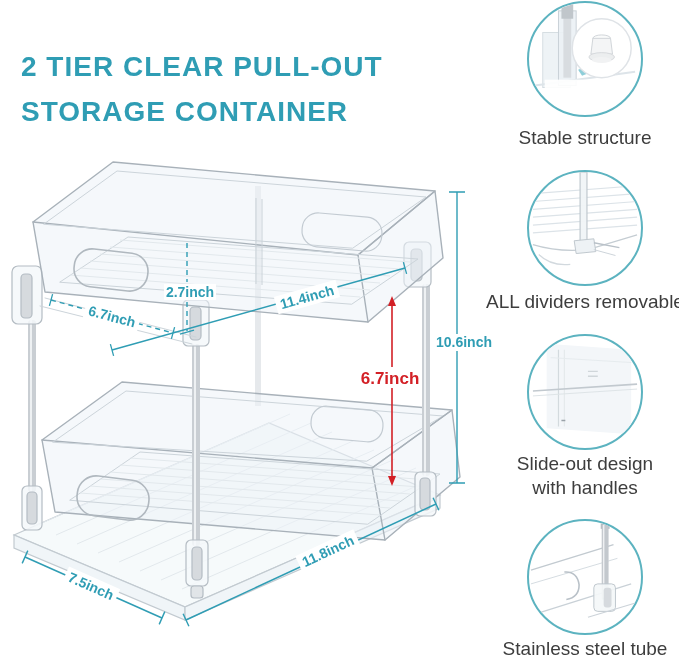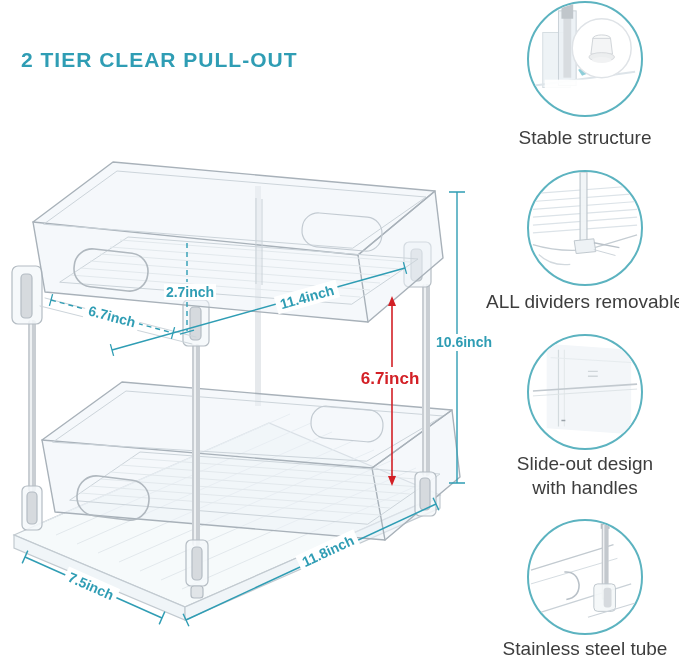--- a/index.html
+++ b/index.html
@@ -1,22 +1,22 @@
 <!DOCTYPE html>
 <html><head>
 <meta charset="utf-8">
 <style>
   html,body{margin:0;padding:0;background:#ffffff;}
   .canvas{
     position:relative;width:679px;height:664px;background:#ffffff;overflow:hidden;
     font-family:"Liberation Sans",sans-serif;
   }
   .title{
-    position:absolute;left:21px;top:37px;width:470px;
-    color:#2f9db4;font-weight:700;font-size:21px;line-height:45px;letter-spacing:1px;
+    position:absolute;left:21px;top:44px;width:470px;
+    color:#2f9db4;font-weight:700;font-size:28px;line-height:45px;letter-spacing:1px;
   }
   .product-svg{position:absolute;left:0;top:0;width:679px;height:664px;}
   .feature-circle{
     position:absolute;width:112px;height:112px;border-radius:50%;
     border:2px solid #5cb3c0;background:#ffffff;overflow:hidden;left:527px;
   }
   .feature-circle svg{display:block;width:112px;height:112px;}
   .caption{
     position:absolute;left:479px;width:212px;text-align:center;
     color:#3d3d3d;font-size:19px;line-height:24px;white-space:nowrap;
@@ -27,20 +27,21 @@
   .sketch-light{stroke:#ccd4da;stroke-width:1;fill:none;stroke-linecap:round;}
   .rib{stroke:#e2e8ec;stroke-width:1;fill:none;}
 </style>
 </head>
 <body>
 
 <div class="canvas">
 
   <div class="title">
     <div>2 TIER CLEAR PULL-OUT</div>
+    <div>STORAGE CONTAINER</div>
   </div>
 
   <svg class="product-svg" viewBox="0 0 679 664">
 
     <g>
       <path d="M14,535 L269,423 L440,495 L185,607 Z" fill="rgba(240,246,249,0.6)" stroke="#c2cad0" stroke-width="1.2"></path>
       <g class="rib">
         <path d="M35,526 L290,414"></path>
           <path d="M56,535 L311,423"></path>
           <path d="M77,544 L332,432"></path>

